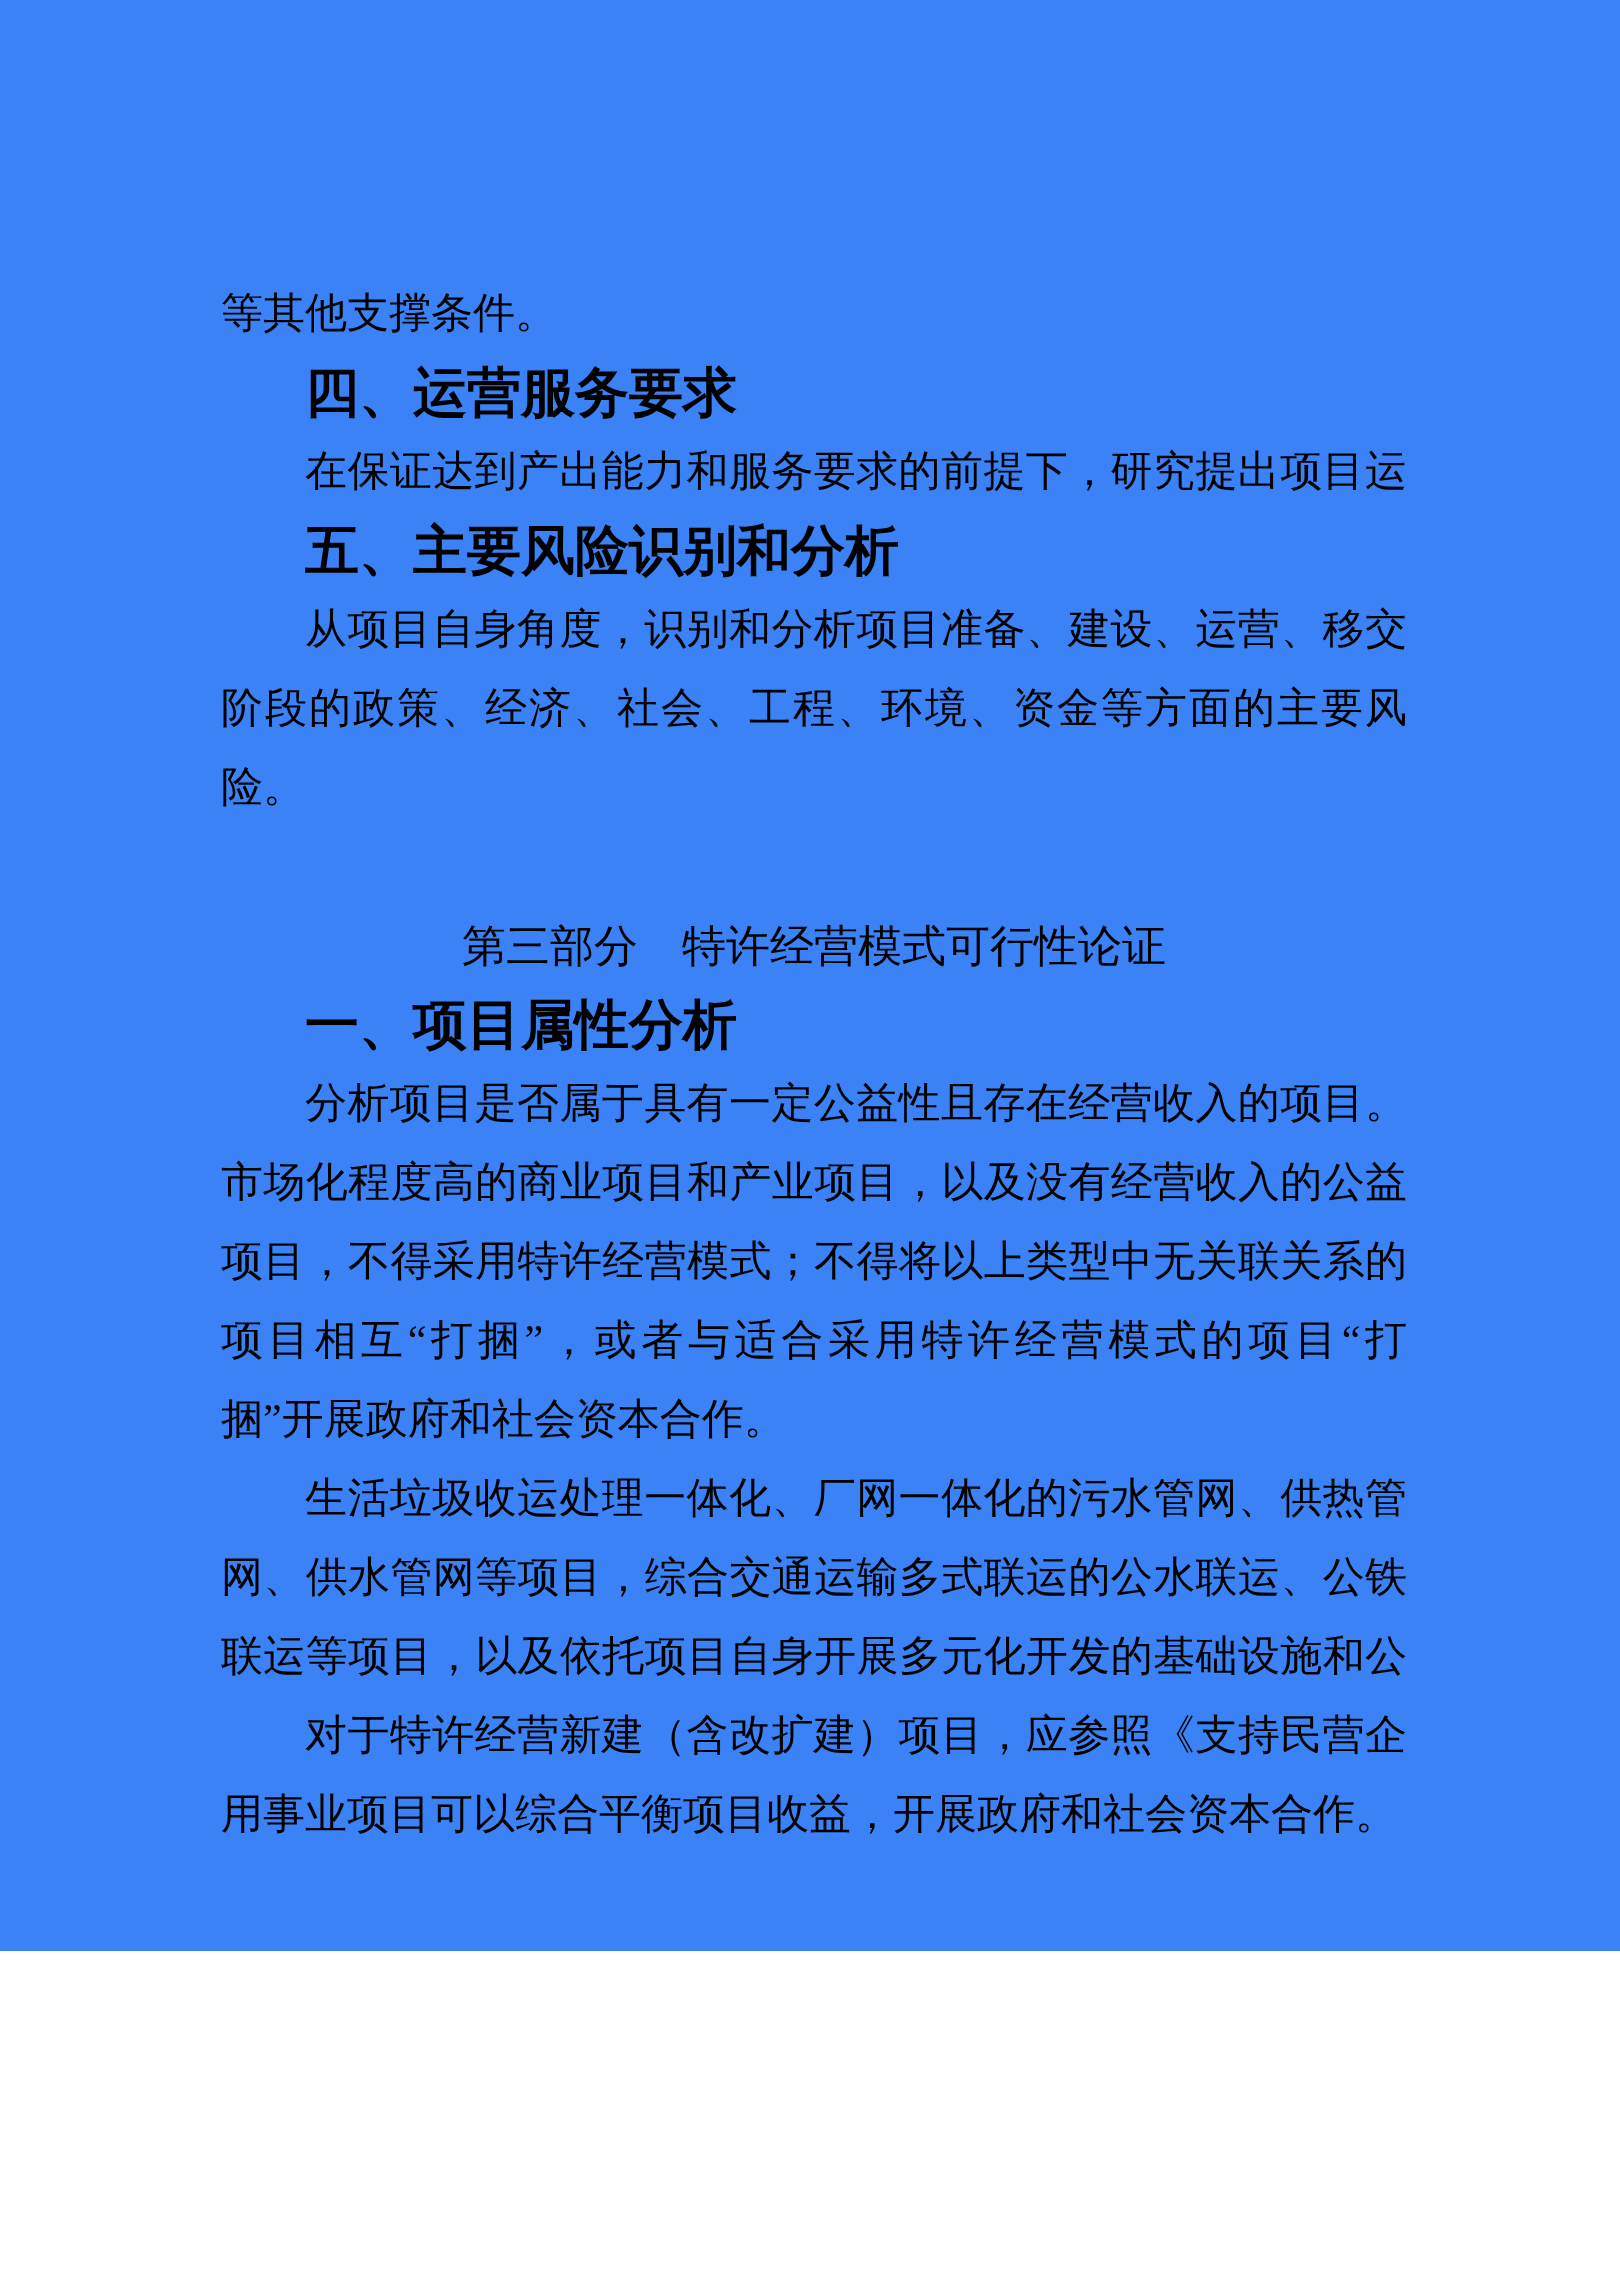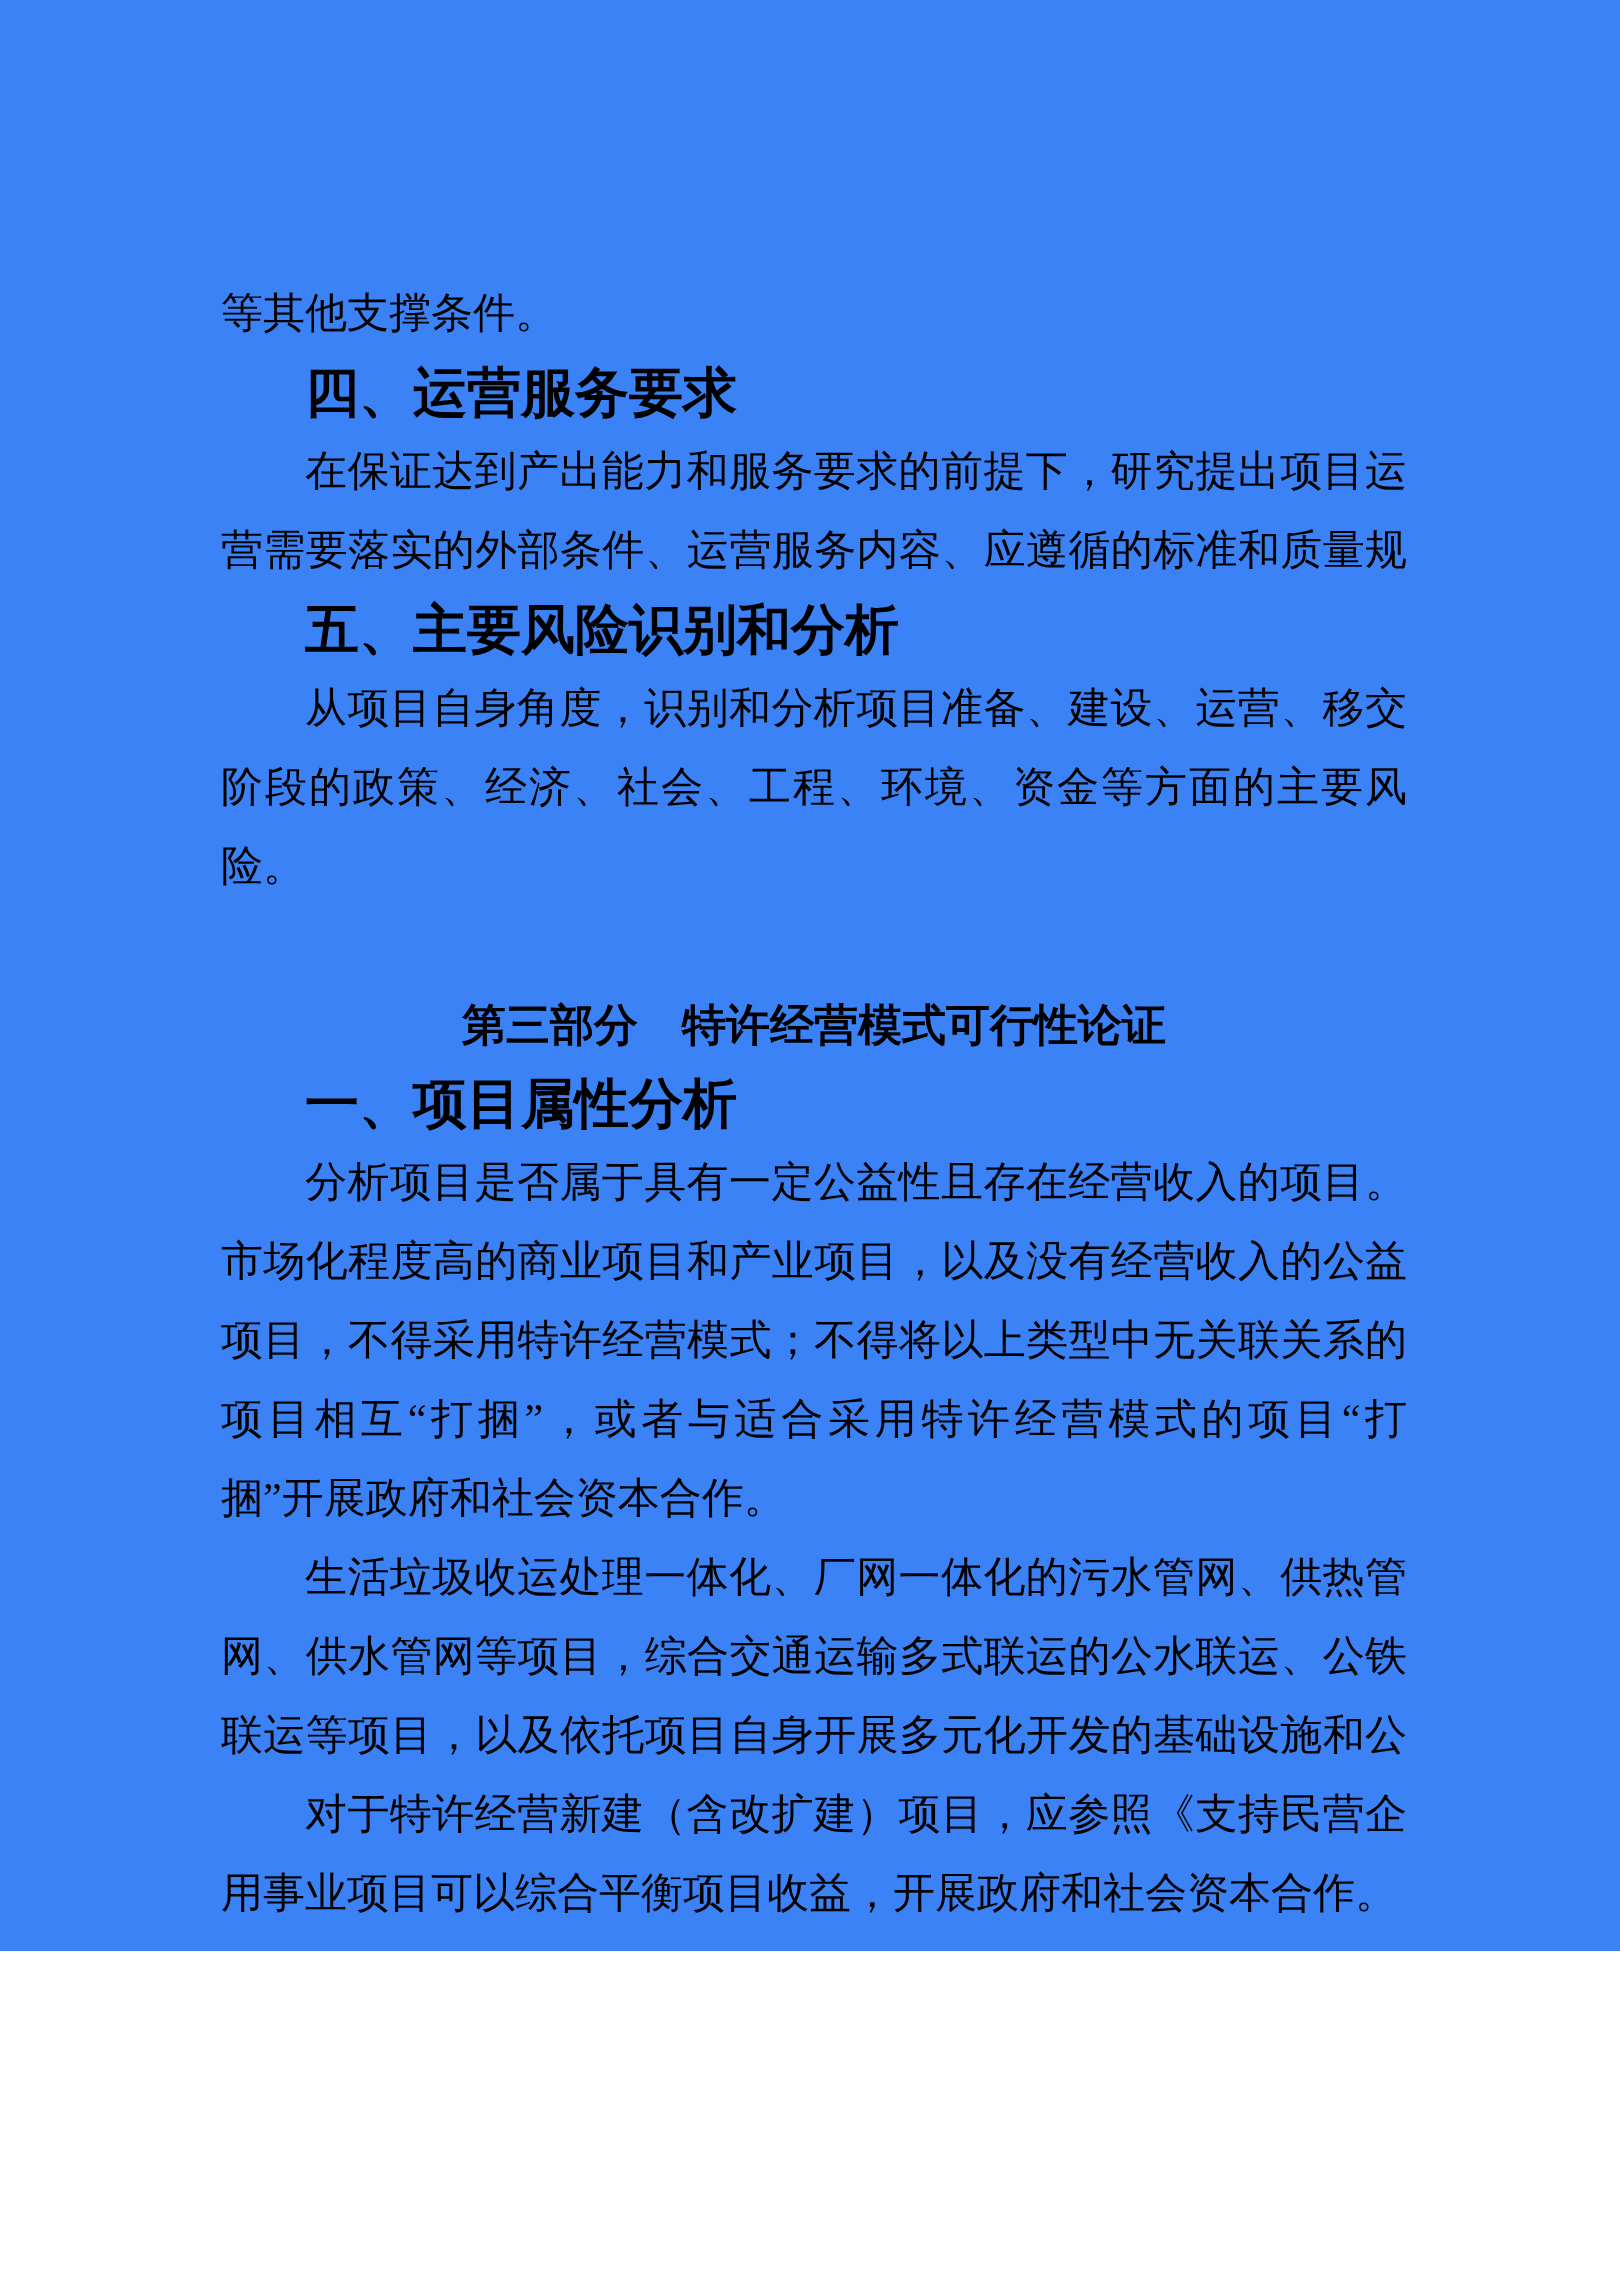--- a/index.html
+++ b/index.html
@@ -41,21 +41,21 @@
     text-align-last: justify;
     text-justify: inter-character;
   }
   .line.heading {
     font-family: "Liberation Sans", "DejaVu Sans", sans-serif;
     font-weight: 700;
     font-size: 54px;
   }
   .line.section {
     font-family: "Liberation Sans", "DejaVu Sans", sans-serif;
-    font-weight: 700;
+    font-weight: 400;
     font-size: 44px;
     text-align: center;
     text-align-last: center;
     padding-left: 0;
   }
   .line.blank {
     height: 79px;
   }
   .footer {
     position: absolute;
@@ -70,21 +70,20 @@
   }
 </style>
 </head>
 <body>
 
 <div class="page">
   <div class="content">
       <div class="line">等其他支撑条件。</div>
       <div class="line heading indent">四、运营服务要求</div>
       <div class="line indent justify">在保证达到产出能力和服务要求的前提下，研究提出项目运</div>
-      <div class="line justify">营需要落实的外部条件、运营服务内容、应遵循的标准和质量规</div>
       <div class="line heading indent">五、主要风险识别和分析</div>
       <div class="line indent justify">从项目自身角度，识别和分析项目准备、建设、运营、移交</div>
       <div class="line justify">阶段的政策、经济、社会、工程、环境、资金等方面的主要风</div>
       <div class="line">险。</div>
       <div class="line blank"></div>
       <div class="line section">第三部分　特许经营模式可行性论证</div>
       <div class="line heading indent">一、项目属性分析</div>
       <div class="line indent justify">分析项目是否属于具有一定公益性且存在经营收入的项目。</div>
       <div class="line justify">市场化程度高的商业项目和产业项目，以及没有经营收入的公益</div>
       <div class="line justify">项目，不得采用特许经营模式；不得将以上类型中无关联关系的</div>

